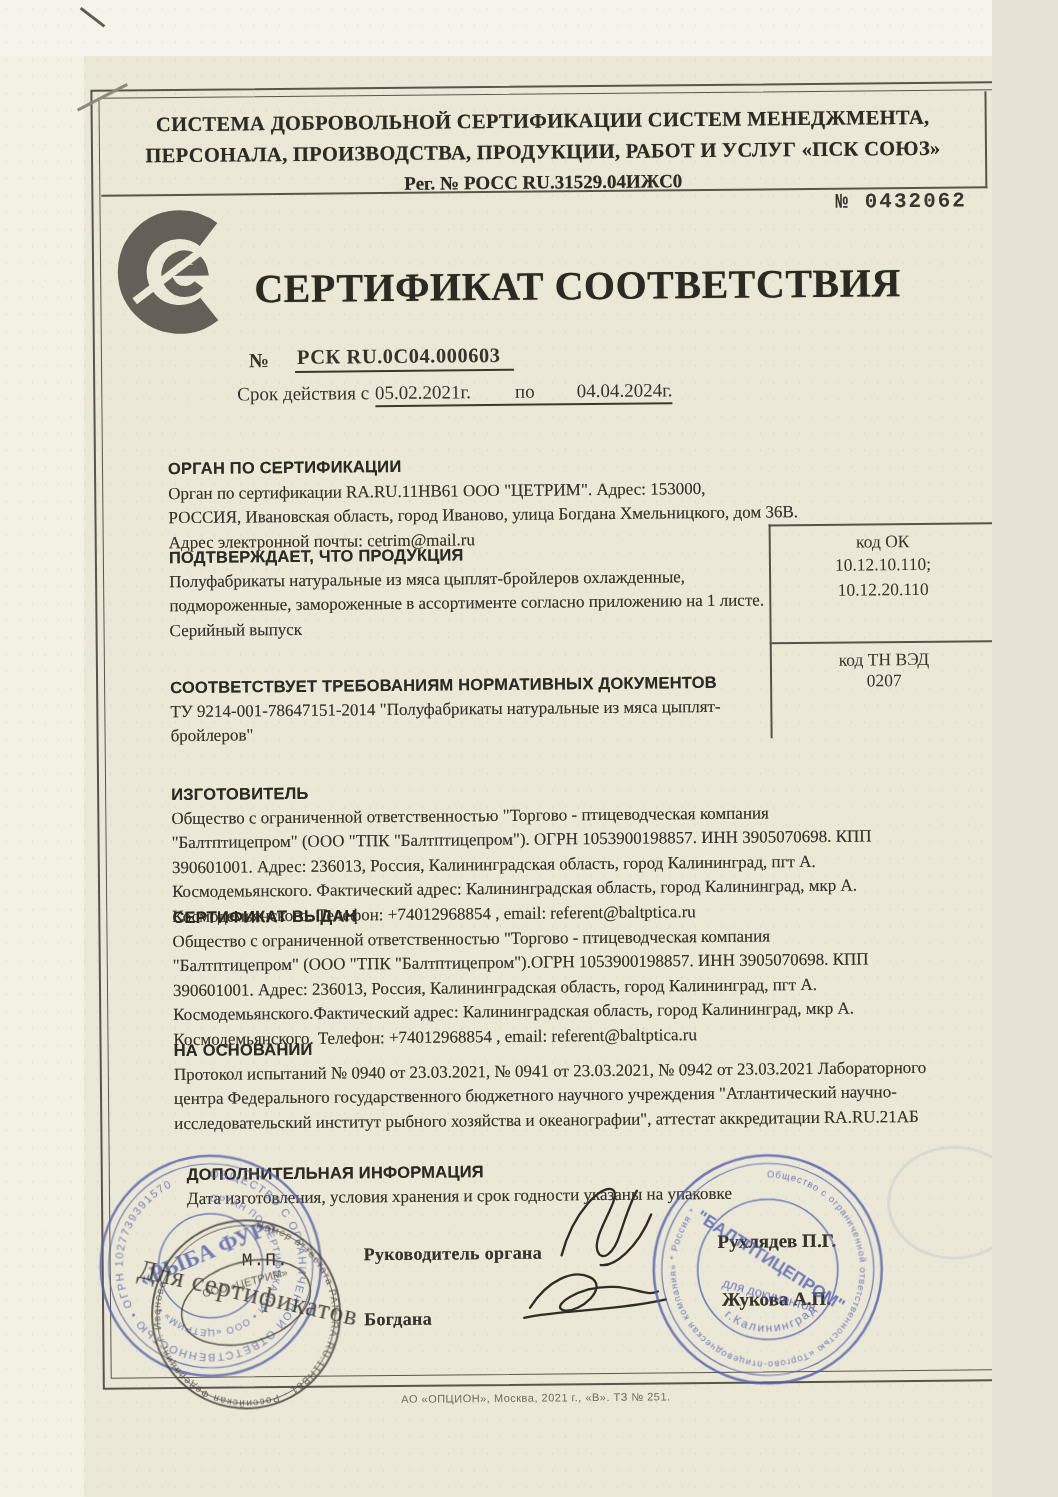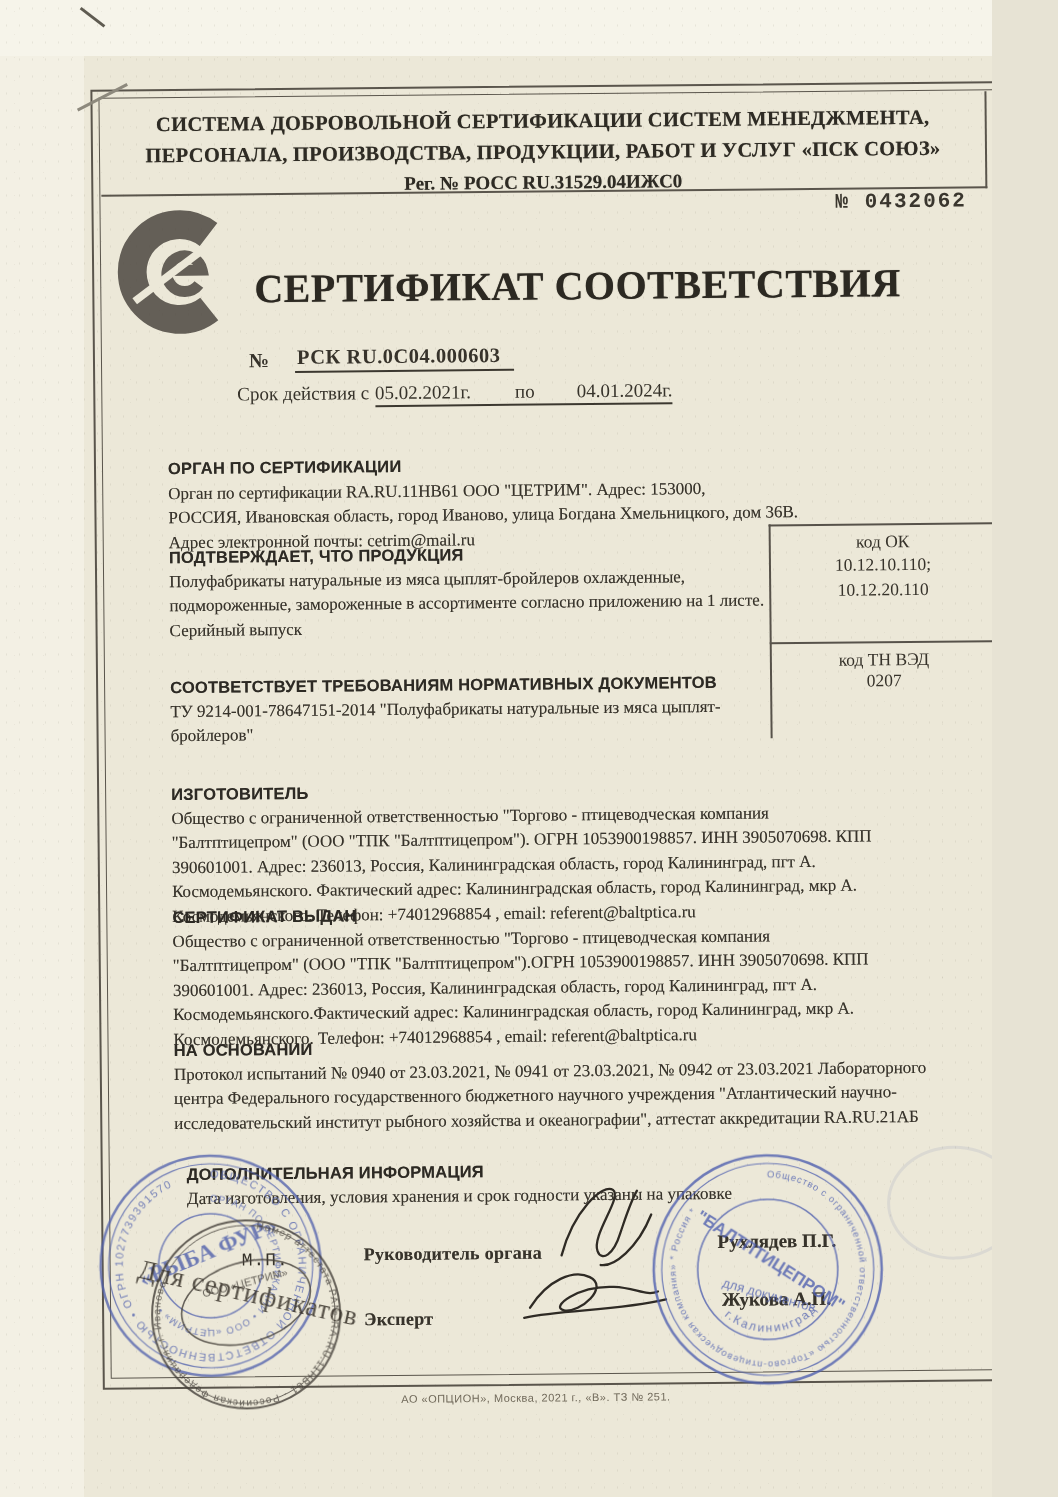--- a/index.html
+++ b/index.html
@@ -77,21 +77,21 @@
         <line x1="24" y1="112" x2="124" y2="38" stroke="#ece8d8" stroke-width="9"></line>
       </svg>
     </div>
 
     <div class="abs title">СЕРТИФИКАТ СООТВЕТСТВИЯ</div>
 
     <div class="abs certno-label">№</div>
     <div class="abs certno-value">РСК RU.0С04.000603</div>
 
     <div class="abs validity">
-      <span>Срок действия с</span><span class="uline"><span>05.02.2021г.</span><span class="gap1"></span><span>по</span><span class="gap2"></span><span>04.01.2024г.</span></span>
+      <span>Срок действия с</span><span class="uline"><span>05.02.2021г.</span><span class="gap1"></span><span>по</span><span class="gap2"></span><span>04.04.2024г.</span></span>
     </div>
 
     <div class="abs para" style="left:170px;top:430px;width:800px;">
       <span class="shead">ОРГАН ПО СЕРТИФИКАЦИИ</span>
       <span>Орган по сертификации RA.RU.11НВ61 ООО "ЦЕТРИМ". Адрес: 153000,
 РОССИЯ, Ивановская область, город Иваново, улица Богдана Хмельницкого, дом 36В.
 Адрес электронной почты: cetrim@mail.ru</span>
     </div>
 
     <div class="abs" style="left:170px;top:545px;width:600px;">
@@ -144,21 +144,21 @@
 исследовательский институт рыбного хозяйства и океанографии", аттестат аккредитации RA.RU.21АБ</div>
     </div>
 
     <div class="abs" style="left:182px;top:1162px;width:650px;">
       <div class="shead">ДОПОЛНИТЕЛЬНАЯ ИНФОРМАЦИЯ</div>
       <div class="para sbody">Дата изготовления, условия хранения и срок годности указаны на упаковке</div>
     </div>
 
     <div class="abs mp">М.П.</div>
     <div class="abs sig-label" style="left:358px;top:1243px;">Руководитель органа</div>
-    <div class="abs sig-label" style="left:358px;top:1308px;">Эксперт</div>
+    <div class="abs sig-label" style="left:358px;top:1308px;">Богдана</div>
     <div class="abs name" style="left:712px;top:1233px;">Рухлядев П.Г.</div>
     <div class="abs name" style="left:716px;top:1291px;">Жукова А.П.</div>
 
     <div class="abs" style="left:540px;top:1178px;">
       <svg width="130" height="92" viewBox="0 0 130 92">
         <g fill="none" stroke="#2f2b25" stroke-width="2.3" stroke-linecap="round">
           <path d="M16 78 C28 34 58 6 68 13 C78 20 46 58 52 74 C56 85 68 78 75 56 C80 42 85 26 92 14"></path>
           <path d="M55 88 C68 90 92 72 106 38"></path>
         </g>
       </svg>

